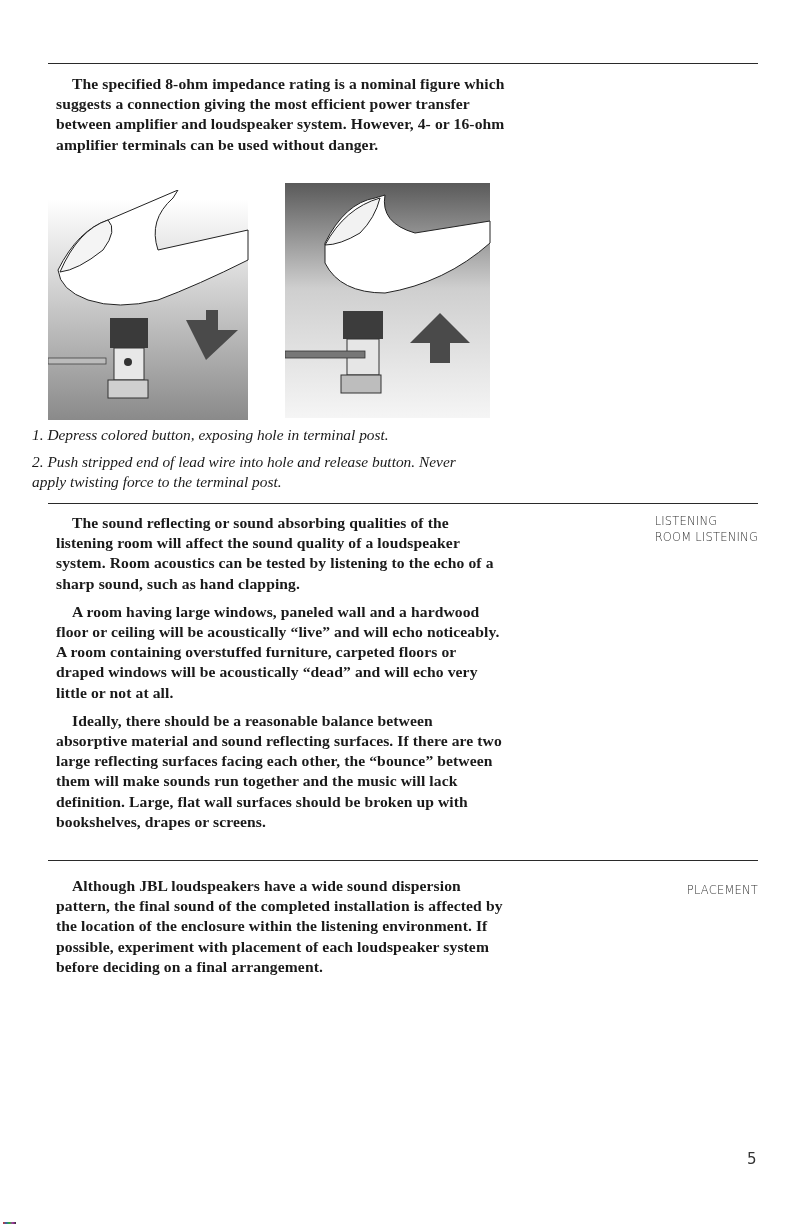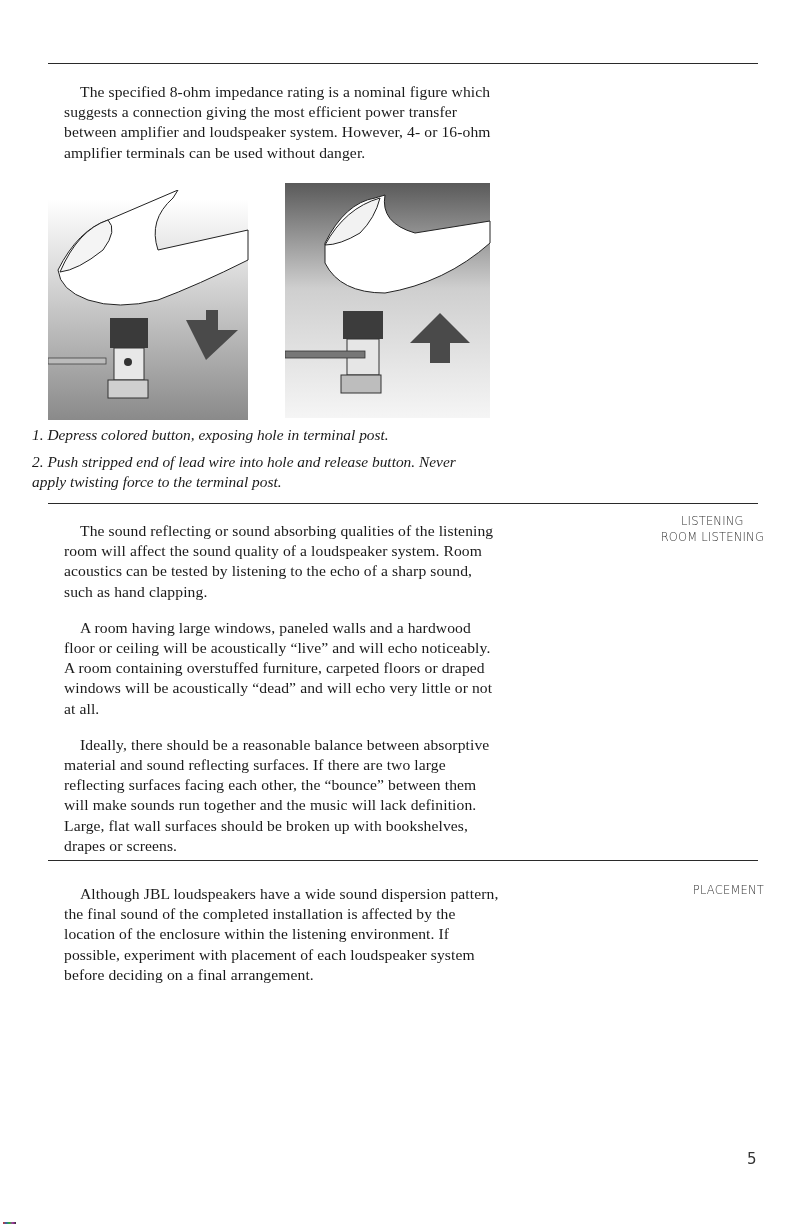--- a/index.html
+++ b/index.html
@@ -1,21 +1,21 @@
 <!DOCTYPE html>
 <html><head>
 <meta charset="utf-8">
 <style>
   html, body { margin:0; padding:0; background:#ffffff; }
   body { width:788px; height:1225px; position:relative; overflow:hidden;
          font-family:"Liberation Serif","DejaVu Serif",serif; color:#1a1a1a; }
   .rule { position:absolute; left:48px; width:710px; height:0; border-top:1.5px solid #2a2a2a; }
   .col { position:absolute; left:48px; width:475px; font-size:15.6px; line-height:20.2px; letter-spacing:0.1px; }
-  .col p { margin:16px; text-indent:16px; }
-  .side { position:absolute; right:24px; text-align:center;
+  .col p { margin:8px; text-indent:16px;font-weight:bold; }
+  .side { position:absolute; right:30px; text-align:left;
           font-family:"DejaVu Sans","Liberation Sans",sans-serif; font-size:11.5px; line-height:16px;
           letter-spacing:0.2px; color:#333; font-weight:300; }
   .caption { position:absolute; left:32px; font-style:italic; font-size:15.4px; line-height:20px; }
   .fig { position:absolute; overflow:hidden; }
   .pagenum { position:absolute; left:747px; top:1150px; font-family:"DejaVu Sans","Liberation Sans",sans-serif;
              font-size:15px; color:#333; }
   .mark { position:absolute; left:3px; top:1222px; width:13px; height:2px;
           background:linear-gradient(90deg,#c33,#36a,#3a3,#a3a,#333); }
 </style>
 </head>
@@ -73,21 +73,21 @@
 
 <div class="rule" style="top:503px;"></div>
 
 <div class="side" style="top:513px;">
   <div>LISTENING</div>
   <div>ROOM LISTENING</div>
 </div>
 
 <div class="col" style="top:505px; width:462px;">
   <p>The sound reflecting or sound absorbing qualities of the listening room will affect the sound quality of a loudspeaker system. Room acoustics can be tested by listening to the echo of a sharp sound, such as hand clapping.</p>
-  <p>A room having large windows, paneled walls and a hardwood floor or ceiling will be acoustically “live” and will echo noticeably. A room containing overstuffed furniture, carpeted floors or draped windows will be acoustically “dead” and will echo very little or not at all.</p>
+  <p>A room having large windows, paneled wall and a hardwood floor or ceiling will be acoustically “live” and will echo noticeably. A room containing overstuffed furniture, carpeted floors or draped windows will be acoustically “dead” and will echo very little or not at all.</p>
   <p>Ideally, there should be a reasonable balance between absorptive material and sound reflecting surfaces. If there are two large reflecting surfaces facing each other, the “bounce” between them will make sounds run together and the music will lack definition. Large, flat wall surfaces should be broken up with bookshelves, drapes or screens.</p>
 </div>
 
 <div class="rule" style="top:860px;"></div>
 
 <div class="side" style="top:870px;margin-top:12px;">PLACEMENT</div>
 
 <div class="col" style="top:868px; width:475px;">
   <p>Although JBL loudspeakers have a wide sound dispersion pattern, the final sound of the completed installation is affected by the location of the enclosure within the listening environment. If possible, experiment with placement of each loudspeaker system before deciding on a final arrangement.</p>
 </div>

